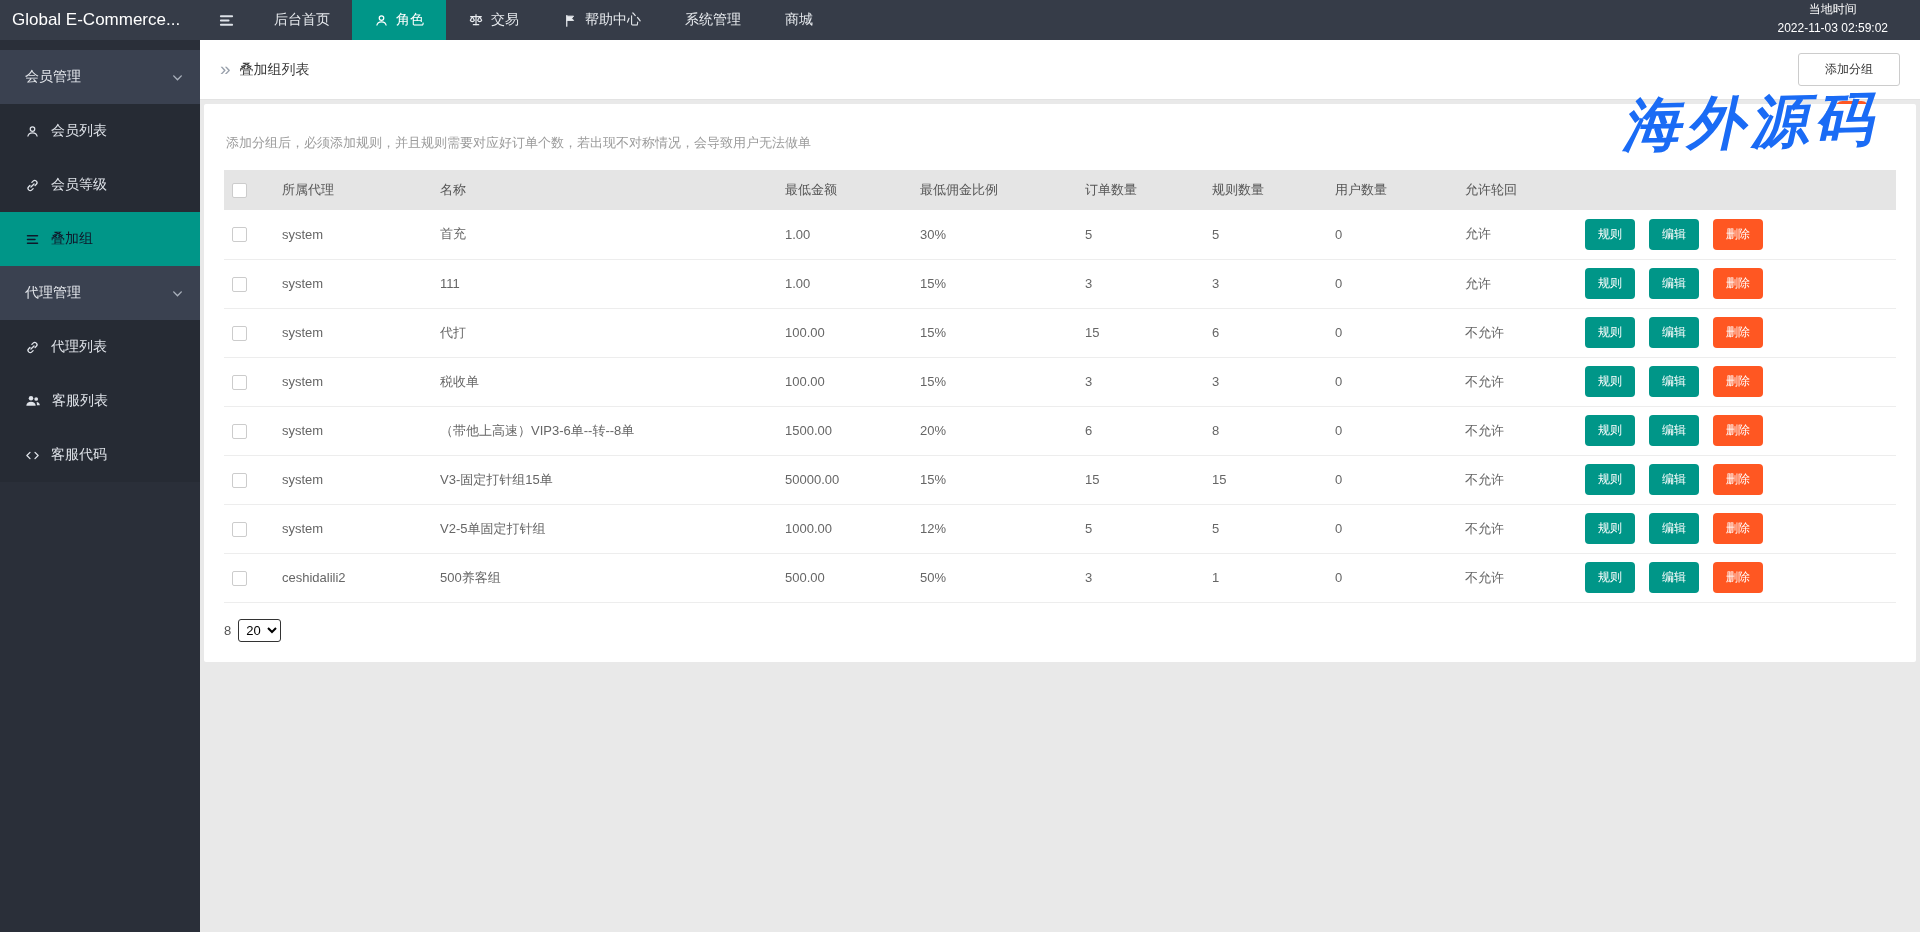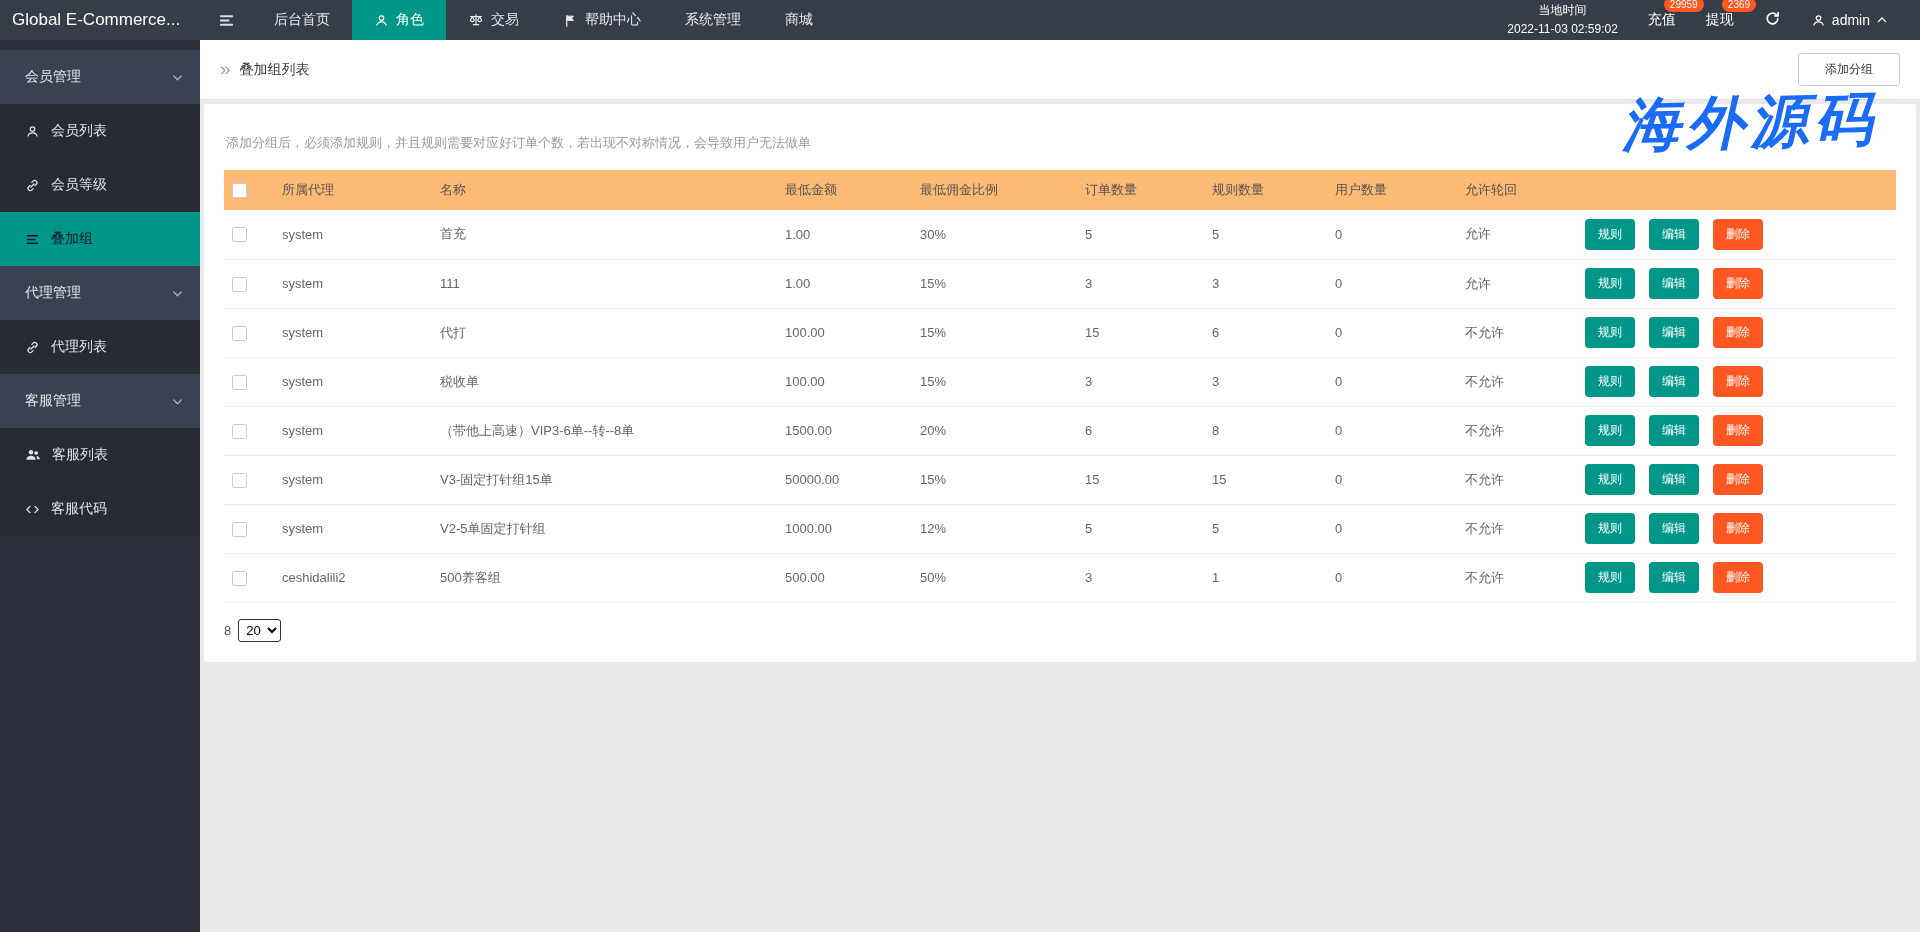--- a/index.html
+++ b/index.html
@@ -13,21 +13,21 @@
 
   
   .topbar { height:40px; background:#363c48; display:flex; align-items:stretch; color:#fff; }
   .brand { width:200px; flex-shrink:0; display:flex; align-items:center; padding-left:12px;
            font-size:17px; font-weight:500; color:#fff; white-space:nowrap; overflow:hidden; }
   .hamburger { width:52px; display:flex; align-items:center; justify-content:center; cursor:pointer; color:#dde1e7; }
   .topnav { display:flex; align-items:stretch; }
   .nav-item { padding:0 22px; display:flex; align-items:center; gap:7px; font-size:14px;
               color:#e7eaee; cursor:pointer; white-space:nowrap; }
   .nav-item.active { background:#009688; color:#fff; }
-  .topbar-right { margin-left:auto; display:flex; align-items:center; gap:30px; padding-right:32px; }
+  .topbar-right { margin-left:auto; display:flex; align-items:center; gap:30px; padding-right:32px;flex-direction:column; }
   .time-block { text-align:center; font-size:12px; line-height:1.55; color:#fff; white-space:nowrap; }
   .badge-item { position:relative; font-size:14px; cursor:pointer; white-space:nowrap; }
   .tb-badge { position:absolute; top:-14px; left:16px; background:#ff5722; color:#fff;
               font-size:10px; line-height:15px; height:15px; padding:0 6px; border-radius:8px; }
   .refresh-btn { cursor:pointer; color:#fff; }
   .user-item { display:flex; align-items:center; gap:6px; font-size:14px; cursor:pointer; }
 
   
   .layout { display:flex; height:892px; }
   .sidebar { width:200px; flex-shrink:0; background:#2a2f39; padding-top:10px; }
@@ -47,21 +47,21 @@
   .crumb-arrows { font-size:19px; color:#9aa1ac; line-height:1; margin-top:-3px; }
   .add-group-btn { background:#fff; border:1px solid #ccc; border-radius:3px; padding:7px 26px;
                    font-size:12px; color:#333; cursor:pointer; }
 
   
   .content { flex:1; padding:4px; }
   .card { background:#fff; border-radius:2px; padding:20px; min-height:548px; }
   .notice { color:#9b9b9b; font-size:13px; margin:10px 0 18px 2px; }
 
   table { width:100%; border-collapse:collapse; table-layout:fixed; }
-  thead th { background:#fdba74; font-weight:normal; color:#555; font-size:13px;
+  thead th { background:#e5e5e5; font-weight:normal; color:#555; font-size:13px;
              text-align:left; padding:11px 8px; }
   tbody td { border-bottom:1px solid #ededed; padding:0 8px; height:49px;
              font-size:13px; color:#666; overflow:hidden; white-space:nowrap; text-overflow:ellipsis; }
   input[type="checkbox"] { appearance:none; -webkit-appearance:none; width:15px; height:15px;
              border:1px solid #ccc; border-radius:2px; background:#fff; margin:0; vertical-align:middle; cursor:pointer; }
   .btn { border:none; color:#fff; font-size:12px; padding:7px 13px; border-radius:4px;
          margin-right:14px; cursor:pointer; }
   .btn-teal { background:#009688; }
   .btn-orange { background:#ff5722; }
 
@@ -211,28 +211,20 @@
       </div>
       <div class="side-row side-item">
         <span class="icon ">
           <svg width="15" height="15" viewBox="0 0 24 24" fill="none" stroke="currentColor" stroke-width="2.1" stroke-linecap="round">
             <path d="M9.5 14.5l5-5"></path>
             <path d="M11 7l2-2a3.6 3.6 0 0 1 5.1 5.1l-2 2"></path>
             <path d="M13 17l-2 2a3.6 3.6 0 0 1-5.1-5.1l2-2"></path>
           </svg>
         </span>
         <span>代理列表</span>
-      </div>
-      <div class="side-row side-group">
-        <span>客服管理</span>
-        <span class="icon side-chev">
-          <svg width="13" height="13" viewBox="0 0 24 24" fill="none" stroke="currentColor" stroke-width="2.6" stroke-linecap="round">
-            <path d="M5 9l7 7 7-7"></path>
-          </svg>
-        </span>
       </div>
       <div class="side-row side-item">
         <span class="icon ">
           <svg width="16" height="16" viewBox="0 0 24 24" fill="currentColor">
             <circle cx="9" cy="8" r="3.4"></circle>
             <path d="M2 19c0-3.7 3.1-5.8 7-5.8s7 2.1 7 5.8z"></path>
             <circle cx="16.8" cy="9" r="2.8"></circle>
             <path d="M17.5 13.4c2.7.4 4.7 2.2 4.7 5.1h-4.2z"></path>
           </svg>
         </span>

